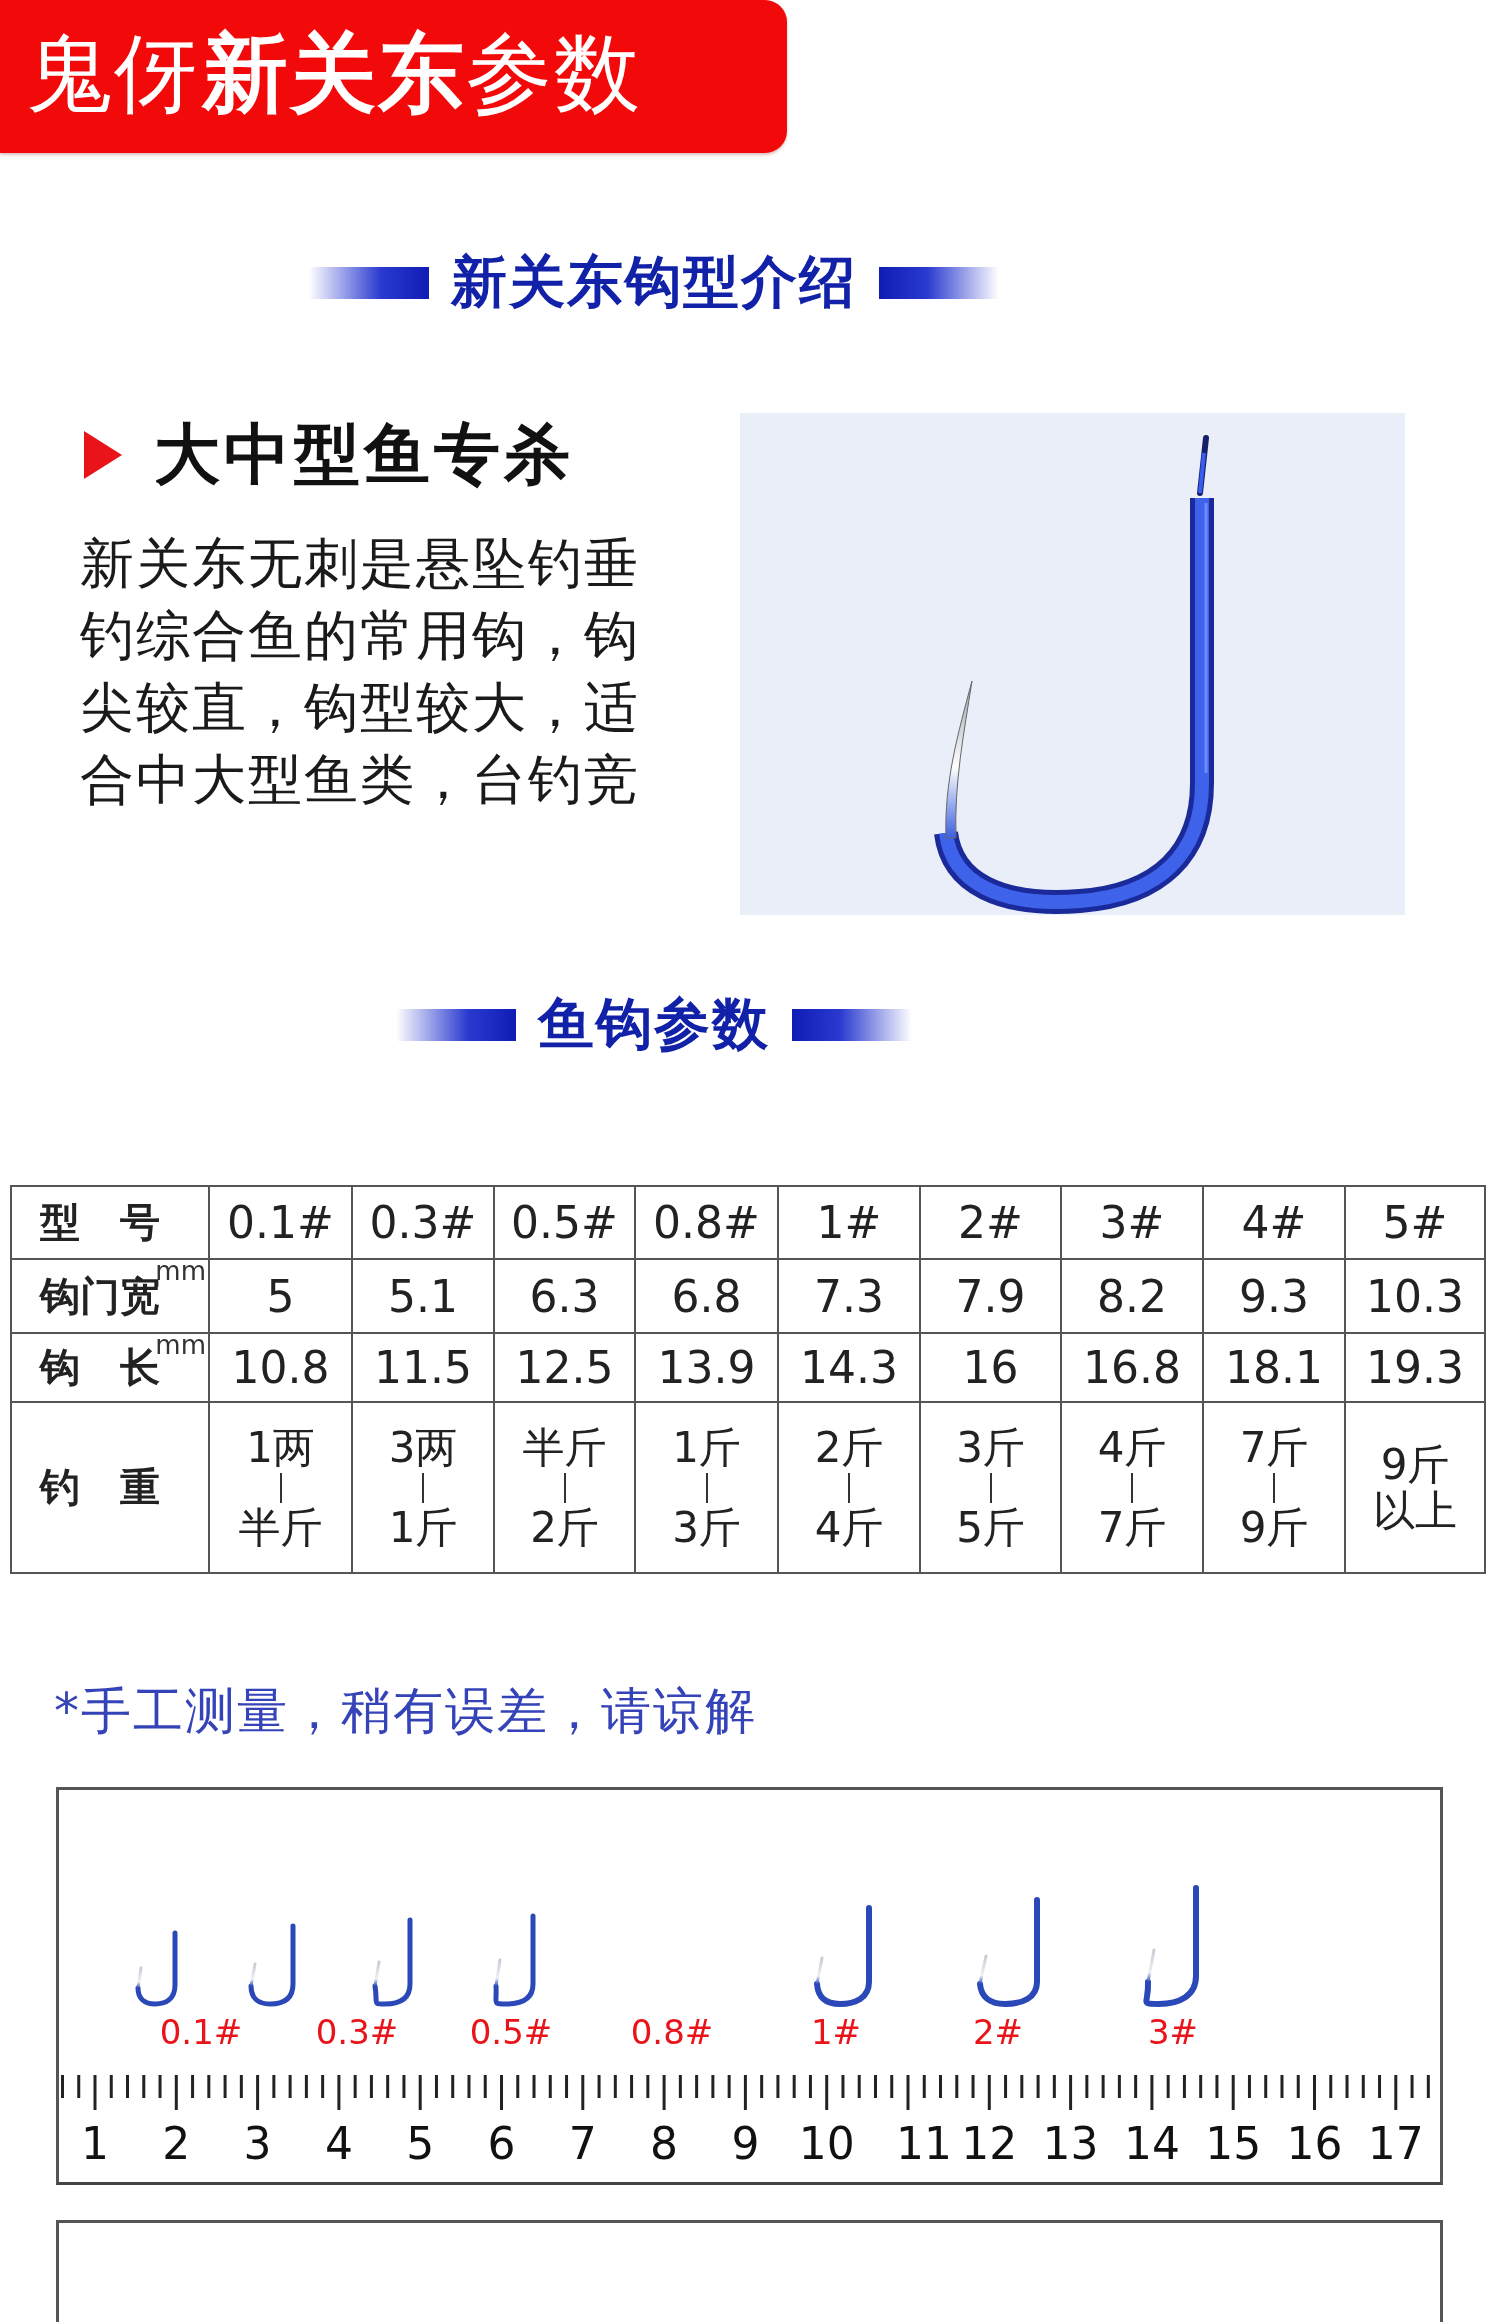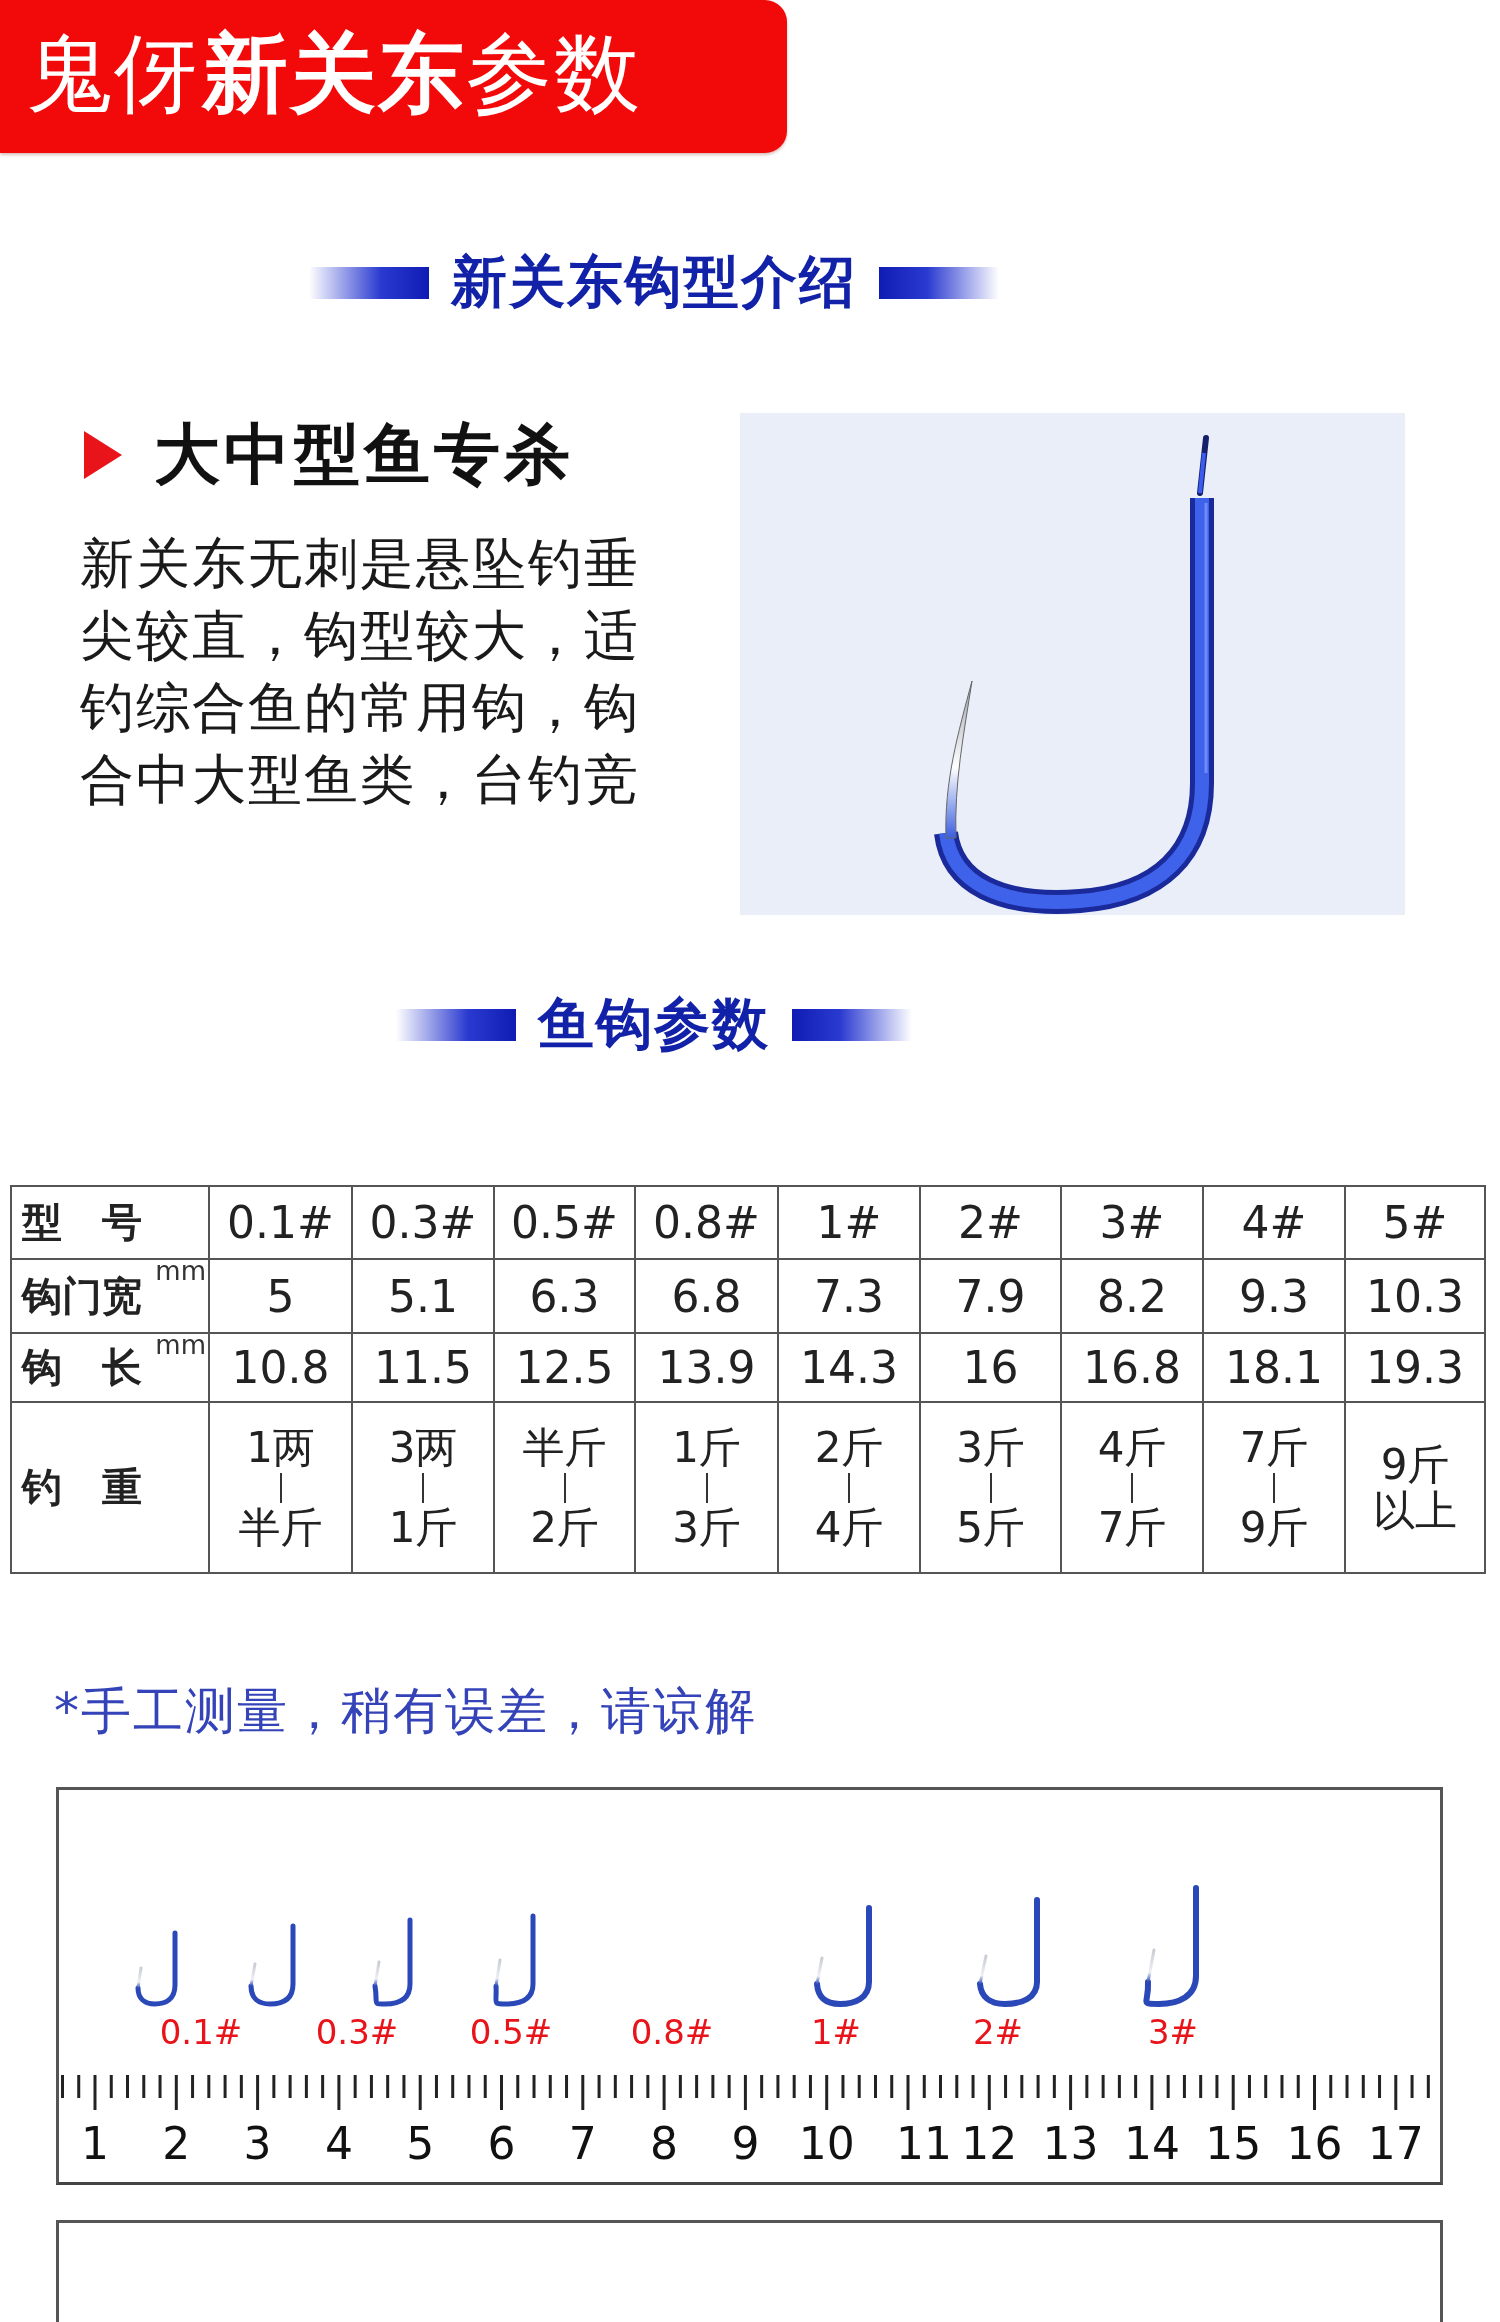--- a/index.html
+++ b/index.html
@@ -37,21 +37,21 @@
 
   .hook-panel { position:absolute; left:740px; top:413px; width:665px; height:502px;
                 background:#e9eef8; }
   .hook-panel svg { position:absolute; left:0; top:0; }
 
   
   .spec { position:absolute; left:10px; top:1185px; border-collapse:collapse;
           font-family:"DejaVu Sans","Liberation Sans",sans-serif; }
   .spec td { border:2px solid #555; text-align:center; vertical-align:middle;
              font-size:44px; color:#222; padding:0; position:relative; }
-  .spec td.rh { text-align:left; padding-left:10px; font-weight:bold; font-size:40px;
+  .spec td.rh { text-align:left; padding-left:28px; font-weight:bold; font-size:40px;
                 letter-spacing:0; white-space:nowrap; }
   .spec .unit { position:absolute; right:2px; top:-4px; font-size:26px; font-weight:normal; color:#333; }
   .spec .wt { font-size:42px; line-height:46px; }
   .spec .sep { display:block; width:2px; height:30px; background:#333; margin:2px auto; }
 
   .note { position:absolute; left:54px; top:1678px; font-size:50px; color:#3543b8;
           letter-spacing:2px; white-space:nowrap; }
 
   
   .rbox { position:absolute; left:56px; top:1787px; width:1387px; height:398px;
@@ -77,22 +77,22 @@
   <div class="bar r"></div>
 </div>
 
 <div class="feat">
   <div class="tri"></div>
   <div class="feat-title">大中型鱼专杀</div>
 </div>
 
 <div class="desc">
   <div>新关东无刺是悬坠钓垂</div>
+  <div>钓综合鱼的常用钩，钩</div>
   <div>尖较直，钩型较大，适</div>
-  <div>钓综合鱼的常用钩，钩</div>
   <div>合中大型鱼类，台钓竞</div>
 </div>
 
 <div class="hook-panel">
   <svg width="665" height="502" viewBox="0 0 665 502">
     <defs>
       <linearGradient id="tipgrad" x1="0" y1="0" x2="0" y2="1">
         <stop offset="0" stop-color="#9aa0aa"></stop>
         <stop offset="0.55" stop-color="#ffffff"></stop>
         <stop offset="1" stop-color="#3a5fe0"></stop>

